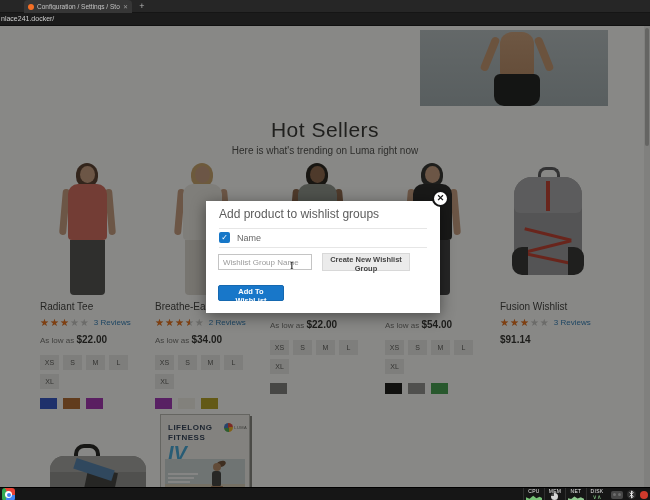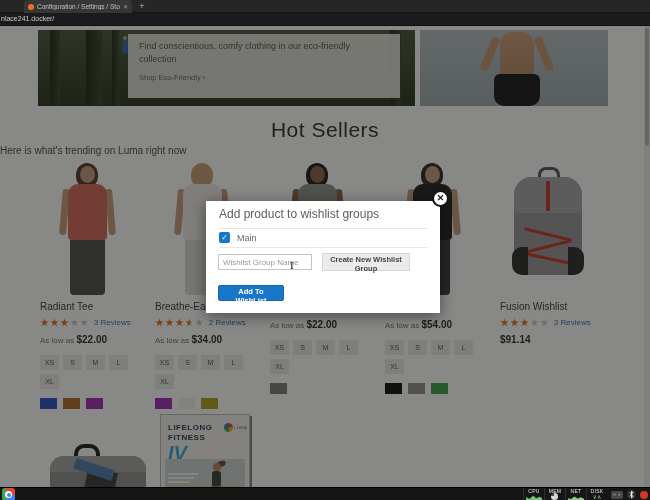--- a/index.html
+++ b/index.html
@@ -34,21 +34,21 @@
   .hero-right{position:absolute;left:420px;top:4px;width:188px;height:76px;overflow:hidden;
     background:linear-gradient(180deg,#b6bfc4 0%,#9fabb1 100%);}
   .t-body{position:absolute;left:80px;top:2px;width:34px;height:44px;border-radius:12px 12px 4px 4px;
     background:linear-gradient(180deg,#cb9d79,#b98a66);}
   .t-armL{position:absolute;left:66px;top:6px;width:8px;height:36px;border-radius:4px;background:#c4946f;transform:rotate(22deg);}
   .t-armR{position:absolute;left:120px;top:6px;width:8px;height:36px;border-radius:4px;background:#c4946f;transform:rotate(-22deg);}
   .t-legs{position:absolute;left:74px;top:44px;width:46px;height:32px;border-radius:6px 6px 10px 10px;background:#17181a;}
 
   .section-title{position:absolute;left:0;top:92px;width:650px;text-align:center;
     font-size:21px;font-weight:300;color:#2e2e2e;letter-spacing:.5px;}
-  .section-sub{position:absolute;left:0;top:119px;width:650px;font-size:10px;color:#4a4a4a;}
+  .section-sub{position:absolute;left:0;top:119px;width:650px;text-align:center;font-size:10px;color:#4a4a4a;}
 
   
   .grid{position:absolute;left:38px;top:129px;width:574px;height:290px;}
   .card{position:absolute;top:0;width:95px;}
   .fig{height:140px;position:relative;}
   .pers{position:absolute;inset:0;}
   .pers .hair{position:absolute;left:36px;top:8px;width:22px;height:24px;border-radius:50% 50% 42% 42%;}
   .pers .head{position:absolute;left:40px;top:11px;width:15px;height:17px;border-radius:50%;background:#c79b7e;}
   .pers .armL,.pers .armR{position:absolute;top:34px;width:7px;height:46px;border-radius:4px;background:#c79b7e;}
   .pers .armL{left:21px;transform:rotate(5deg);} .pers .armR{left:67px;transform:rotate(-5deg);}
@@ -158,32 +158,20 @@
     <span class="tab-close">✕</span>
   </div>
   <div class="newtab">+</div>
 </div>
 <div class="urlbar">
   <span class="url-text">nlace241.docker/</span>
 </div>
 
 <div class="page">
 
-  <div class="hero-left">
-    <div class="trunk tr1"></div>
-    <div class="trunk tr2"></div>
-    <div class="trunk tr3"></div>
-    <div class="trunk tr4"></div>
-    <div class="hiker-head"></div>
-    <div class="hiker-body"></div>
-    <div class="promo-box">
-      <div class="promo-text">Find conscientious, comfy clothing in our eco-friendly collection</div>
-      <div class="promo-link">Shop Eco-Friendly ›</div>
-    </div>
-  </div>
 
   <div class="hero-right">
     <div class="t-armL"></div>
     <div class="t-armR"></div>
     <div class="t-body"></div>
     <div class="t-legs"></div>
   </div>
 
   <div class="section-title">Hot Sellers</div>
   <div class="section-sub">Here is what's trending on Luma right now</div>
@@ -349,21 +337,21 @@
   <div class="scrollbar">
     <div class="scroll-thumb"></div>
   </div>
 
   <div class="dim"></div>
 
   <div class="modal">
     <div class="m-title">Add product to wishlist groups</div>
     <div class="m-div1"></div>
     <div class="m-cbx">✓</div>
-    <div class="m-cbx-label">Main</div>
+    <div class="m-cbx-label">Name</div>
     <div class="m-div2"></div>
     <input class="m-input" placeholder="Wishlist Group Name" style="">
     <div class="m-cursor">I</div>
     <button class="m-create">Create New Wishlist Group</button>
     <button class="m-add">Add To WishList</button>
   </div>
   <div class="m-close">✕</div>
 </div>
 
 <div class="taskbar">

